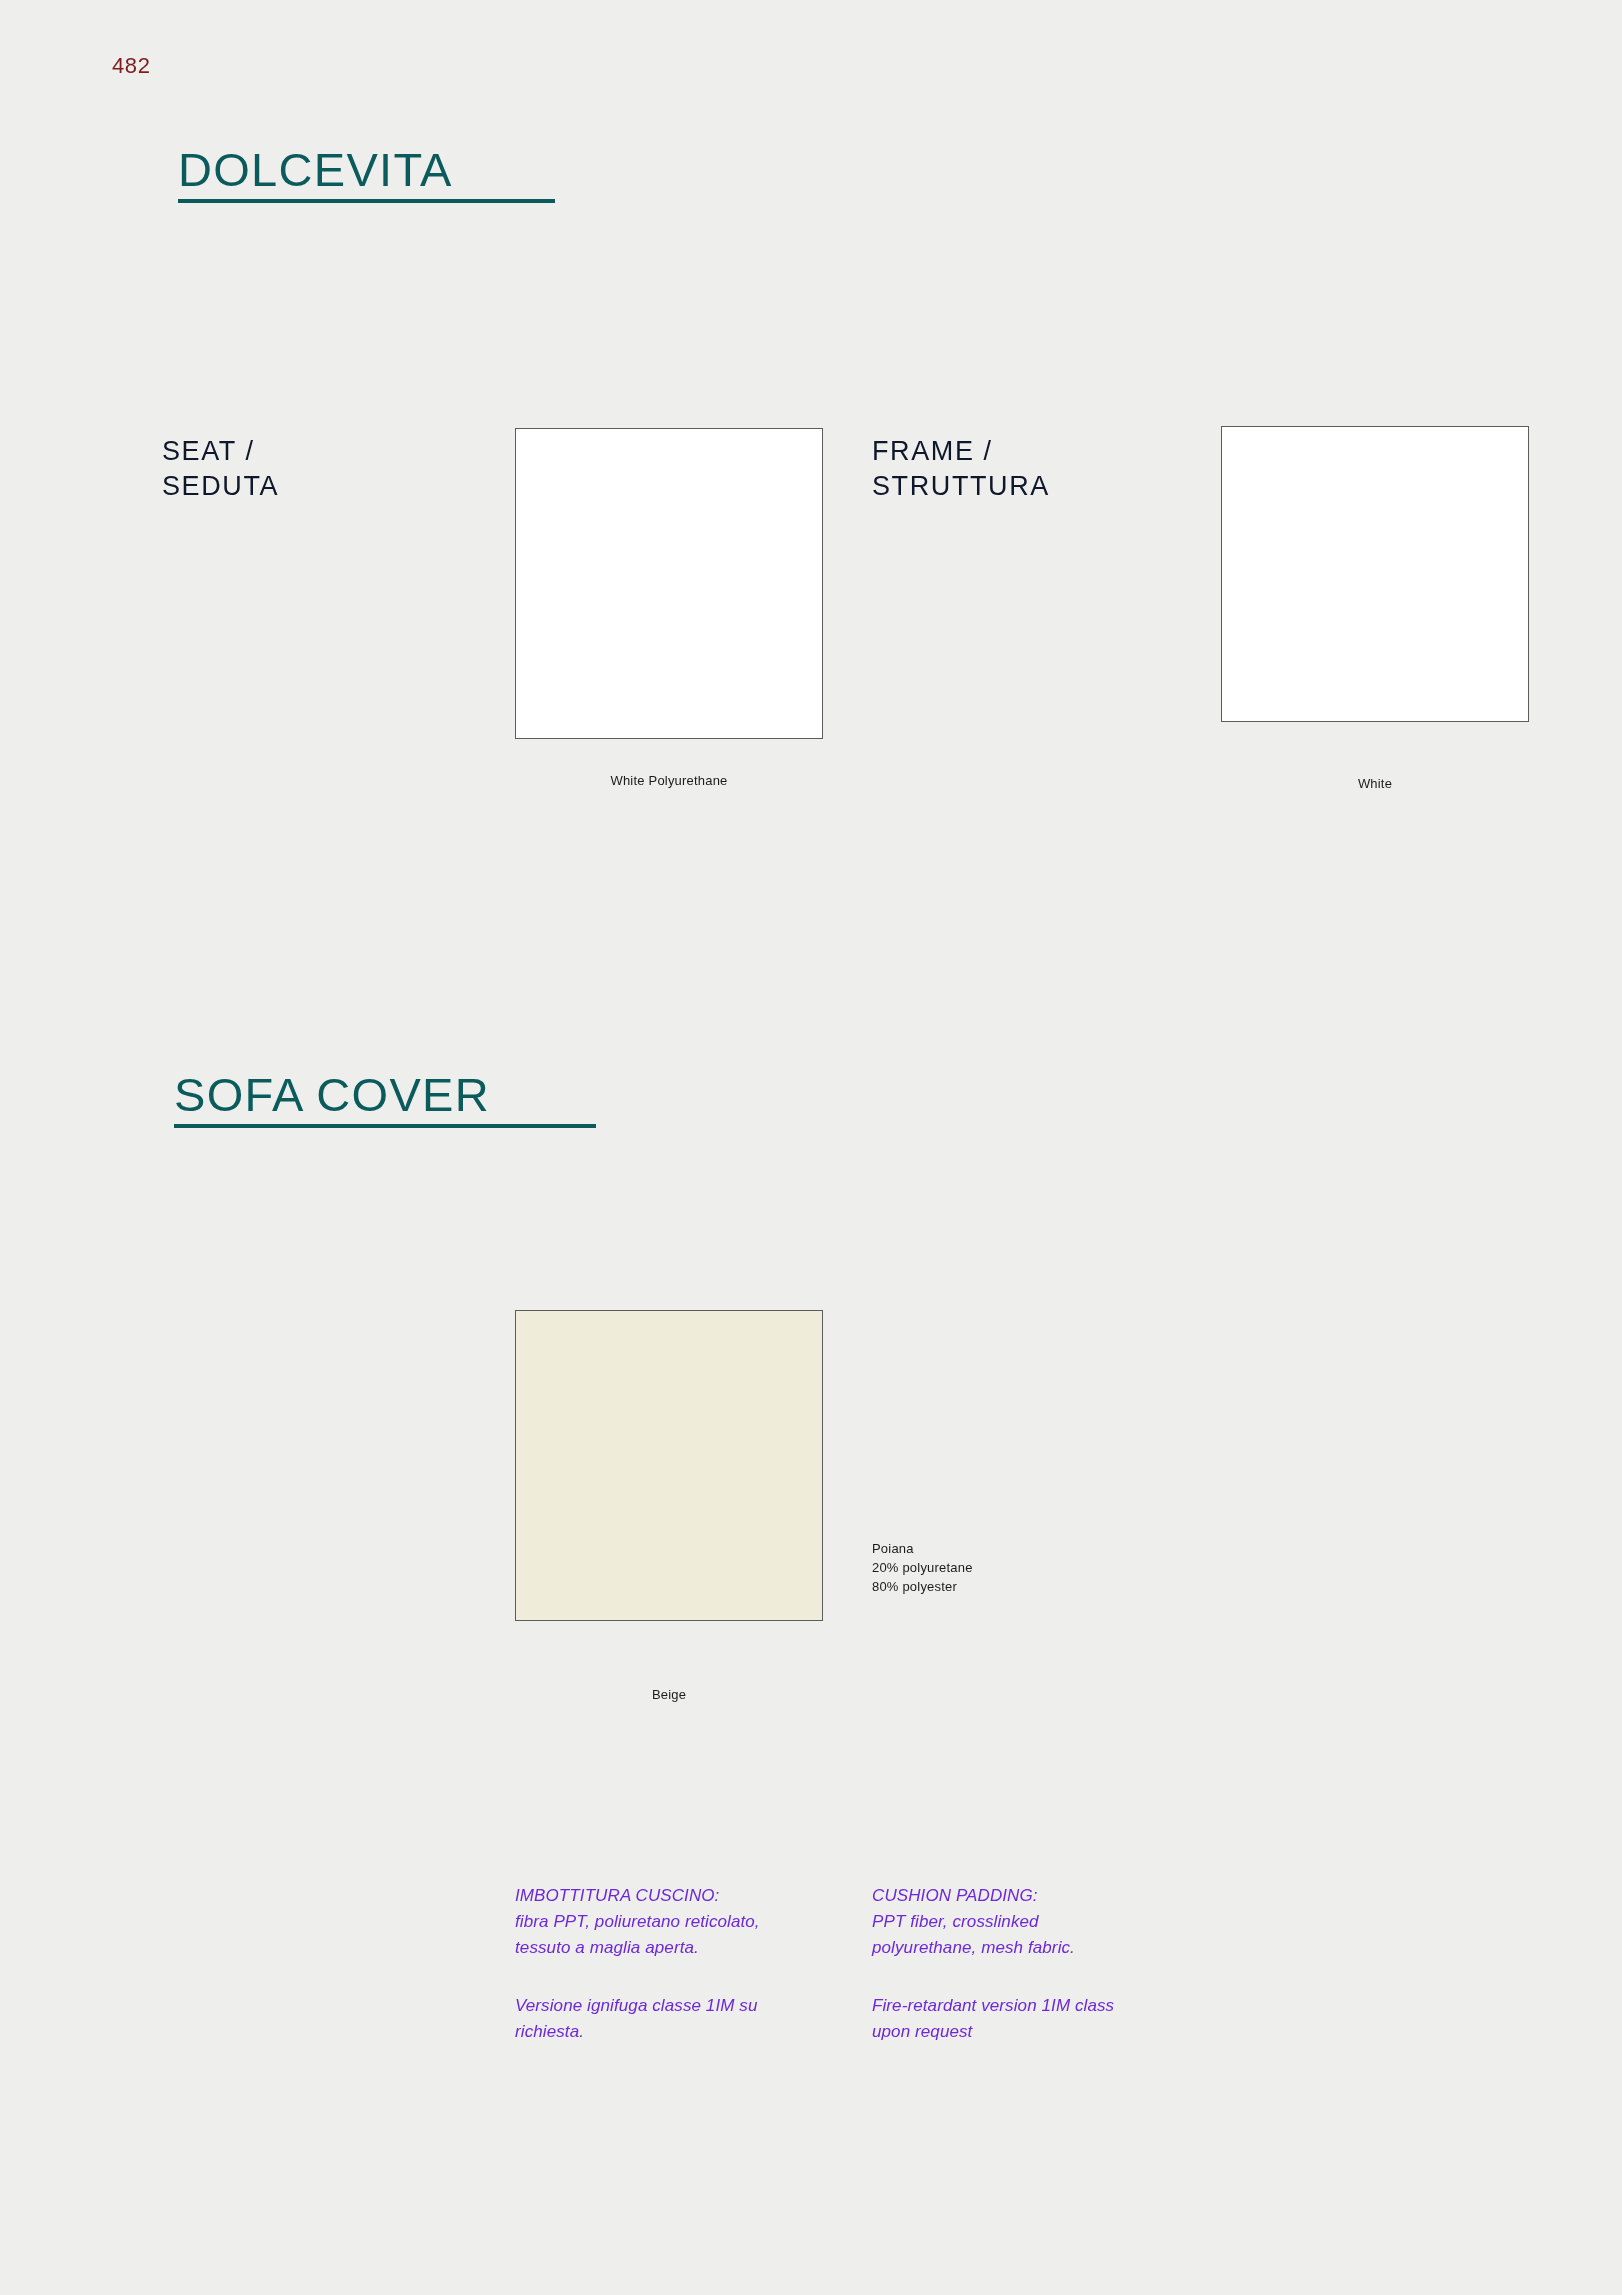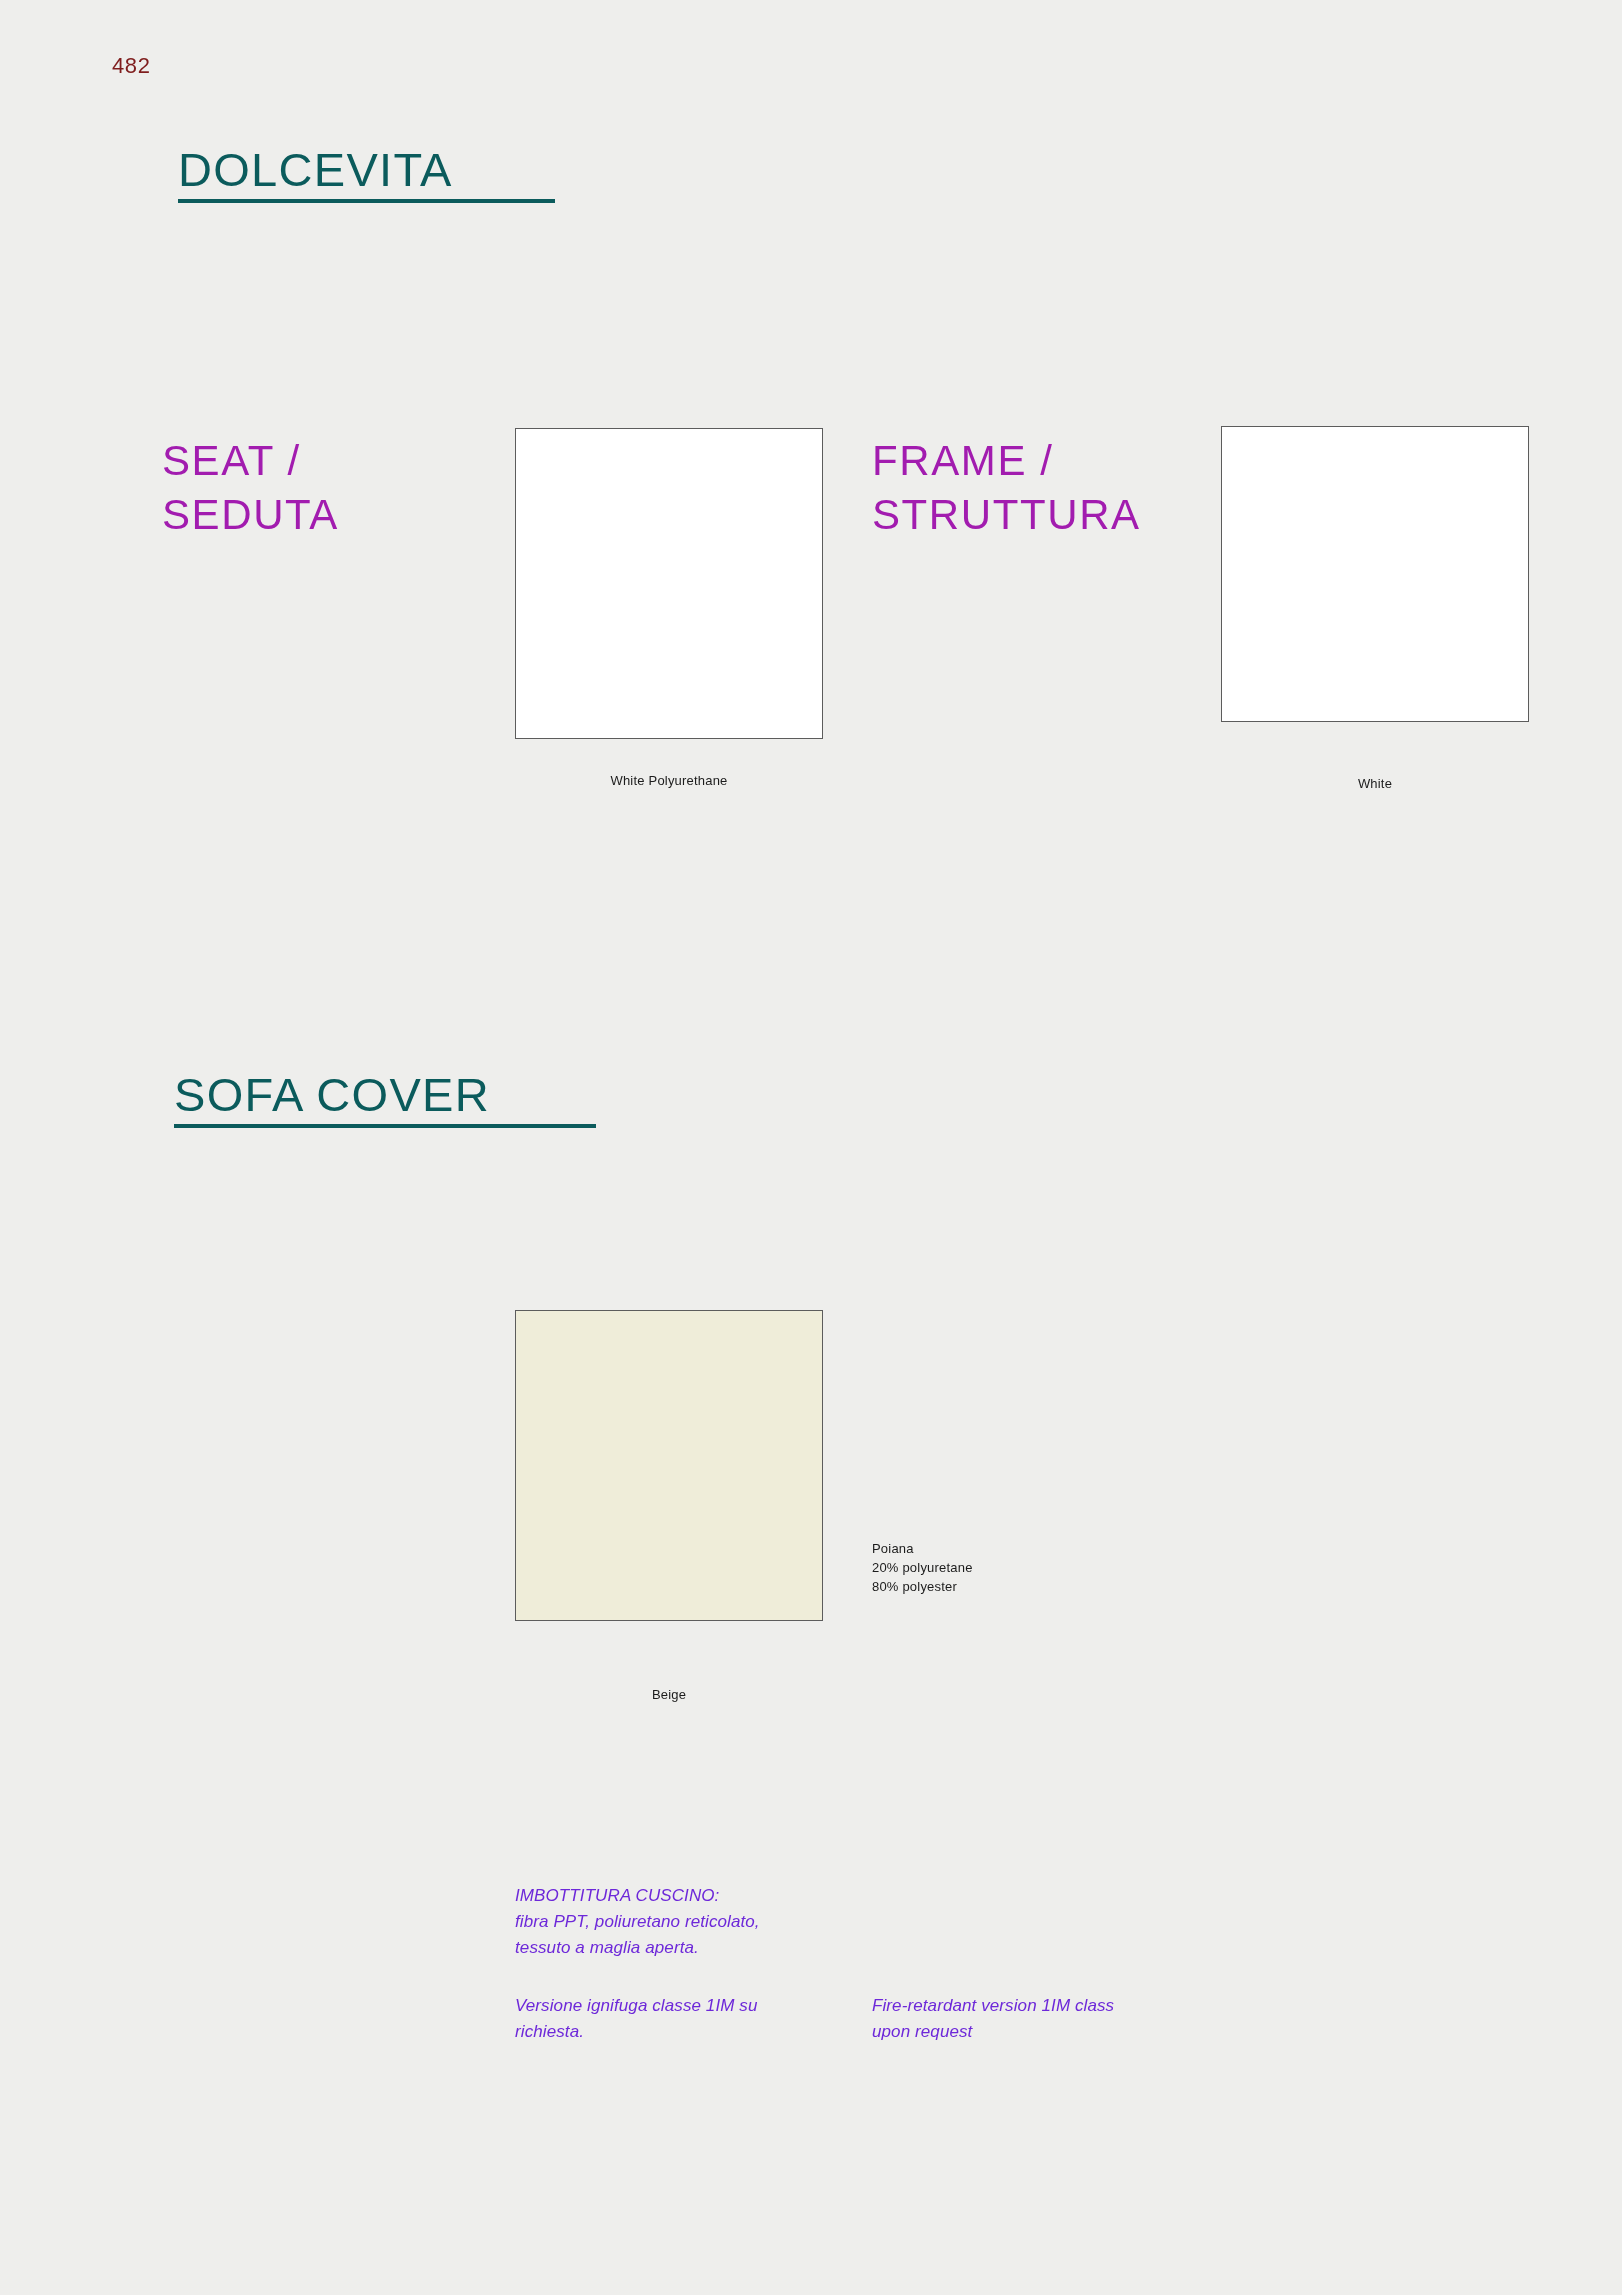--- a/index.html
+++ b/index.html
@@ -58,25 +58,25 @@
   #heading-sofacover {
     left: 174px;
     top: 1047px;
     margin-top: 24px;
   }
   #heading-sofacover .rule { width: 422px; }
 
   
   .material-label {
     position: absolute;
-    font-size: 42px;
+    font-size: 27px;
     letter-spacing: 1.6px;
     line-height: 1.28;
     font-weight: 300;
-    color: #a21caf;
+    color: #0f172a;
     white-space: pre-line;
   }
   .swatch {
     position: absolute;
     border: 1px solid #5c5c5c;
     box-sizing: border-box;
   }
   .caption {
     position: absolute;
     font-size: 13px;
@@ -148,17 +148,20 @@
   <div class="caption" id="caption-covers">Beige</div>
   <div class="caption" id="composition">Poiana
 20% polyuretane
 80% polyester</div>
 
   <div class="note" id="note-it-1">IMBOTTITURA CUSCINO:
 fibra PPT, poliuretano reticolato,
 tessuto a maglia aperta.</div>
   <div class="note" id="note-it-2">Versione ignifuga classe 1IM su
 richiesta.</div>
+  <div class="note" id="note-en-1">CUSHION PADDING:
+PPT fiber, crosslinked
+polyurethane, mesh fabric.</div>
   <div class="note" id="note-en-2">Fire-retardant version 1IM class
 upon request</div>
 
 </div>
 
 
 </body></html>

